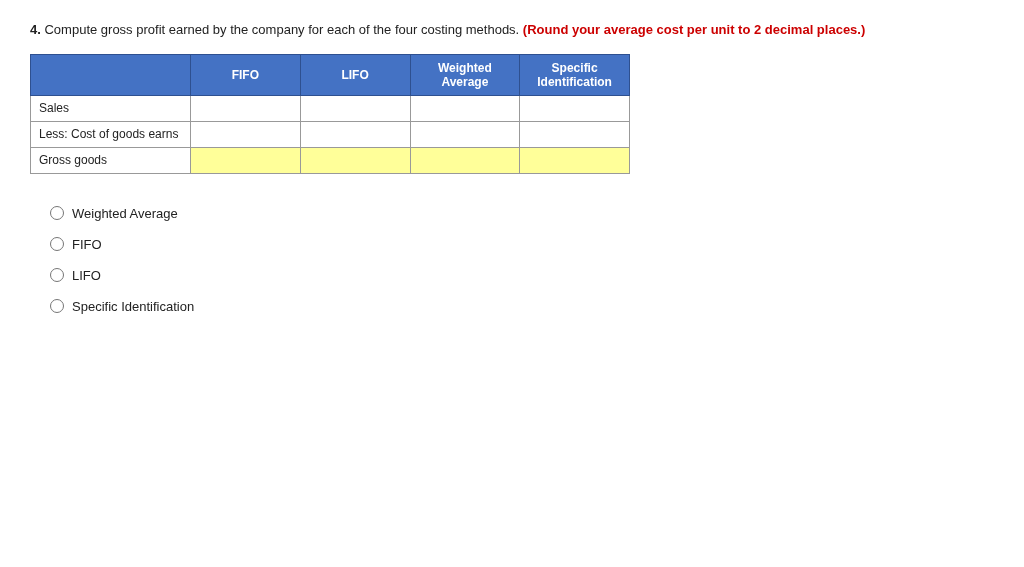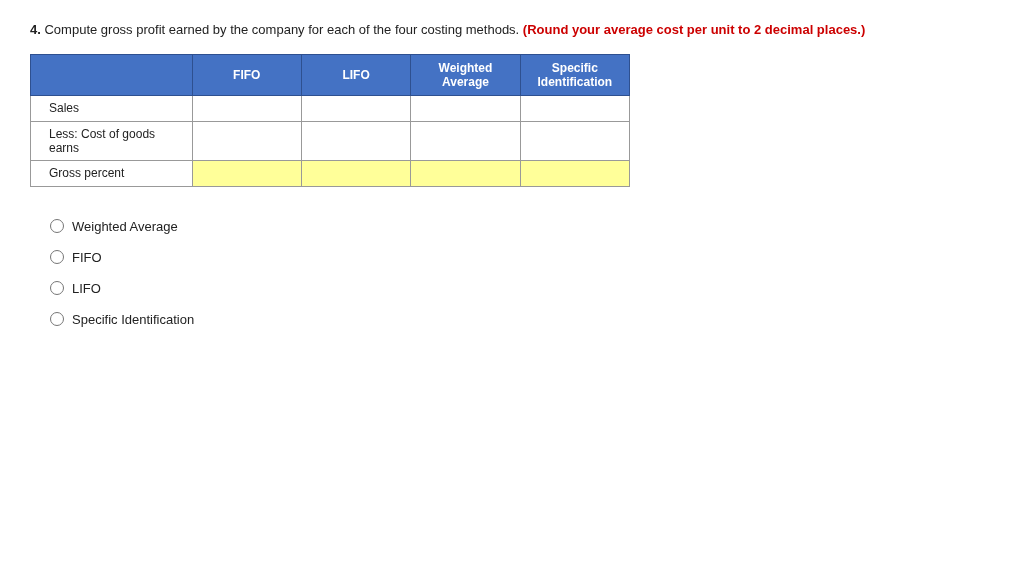--- a/index.html
+++ b/index.html
@@ -54,21 +54,21 @@
     }
 
     .gross-profit-table th.empty-header {
       background-color: #4472c4;
       border: 1px solid #2e5090;
       min-width: 160px;
     }
 
     .gross-profit-table td {
       border: 1px solid #999;
-      padding: 5px 18px;
+      padding: 5px 8px;
       height: 26px;
       font-size: 12px;
     }
 
     .gross-profit-table td.row-label {
       background-color: #ffffff;
       font-size: 12px;
       min-width: 160px;
     }
 
@@ -180,21 +180,21 @@
         </td>
         <td class="input-cell">
           <input class="cell-input" type="text" value="" style="">
         </td>
         <td class="input-cell">
           <input class="cell-input" type="text" value="" style="">
         </td>
       </tr>
 
       <tr>
-        <td class="row-label">Gross percent</td>
+        <td class="row-label">Gross goods</td>
         <td class="input-cell-yellow">
           <input class="cell-input-yellow" type="text" value="" style="">
         </td>
         <td class="input-cell-yellow">
           <input class="cell-input-yellow" type="text" value="" style="">
         </td>
         <td class="input-cell-yellow">
           <input class="cell-input-yellow" type="text" value="" style="">
         </td>
         <td class="input-cell-yellow">

